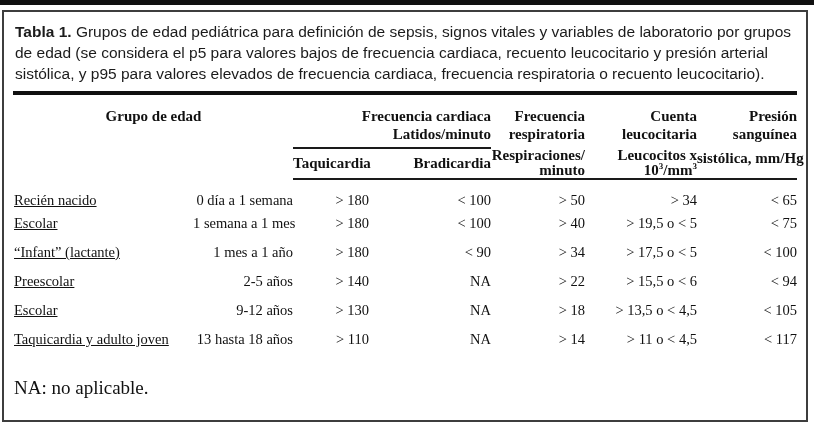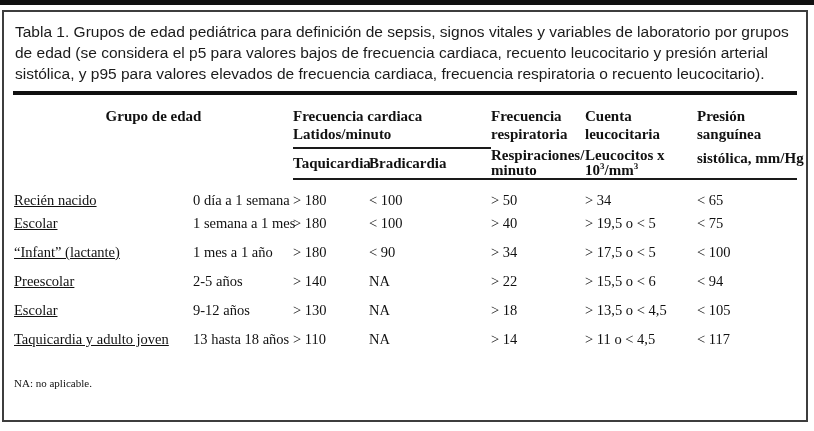--- a/index.html
+++ b/index.html
@@ -20,33 +20,33 @@
     border: 2px solid #3d3d3d;
     padding: 8px 9px 0 9px;
   }
   .caption {
     font-family: "Liberation Sans", sans-serif;
     font-size: 15.5px;
     line-height: 21px;
     color: #1b1b1b;
     margin: 1px 2px 0 2px;
   }
-  .caption b { font-weight: normal; }
+  .caption b { font-weight: bold; }
   .thick-rule {
     height: 4px;
     background: #101010;
     margin-top: 7px;
   }
   table {
     width: 784px;
     table-layout: fixed;
     border-collapse: collapse;
     margin-top: 8px;
   }
-  th, td { font-size: 15px; text-align: left; vertical-align: middle; }
+  th, td { font-size: 15px; text-align: right; vertical-align: middle; }
   thead th { font-weight: bold; white-space: nowrap; overflow: visible; }
   .prewrap { white-space: pre-line; }
   .th-grupo {
     text-align: center;
     vertical-align: top;
     padding-top: 5px;
     padding-left: 1px;
   }
   tr.h1 { height: 45px; }
   tr.h1 th { vertical-align: top; padding-top: 4px; line-height: 18px; }
@@ -56,21 +56,21 @@
   tr.h2 th.th-ps-sub { vertical-align: top; padding-top: 3px; }
   sup { font-size: 9px; line-height: 0; vertical-align: super; }
   tbody td {
     height: 29px;
     font-size: 14.5px;
     white-space: nowrap;
   }
   tbody tr:first-child td { padding-top: 12px; }
   td.c-name { text-align: left; padding-left: 1px; text-decoration: underline; }
   .footnote {
-    font-size: 11px;
+    font-size: 19px;
     margin-top: 23px;
     padding-left: 1px;
   }
 </style>
 </head>
 <body>
 
 <div class="top-bar"></div>
 
 <div class="frame">

